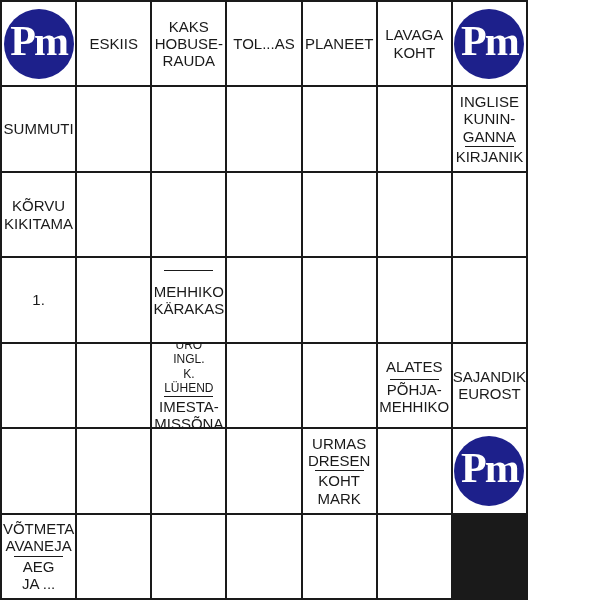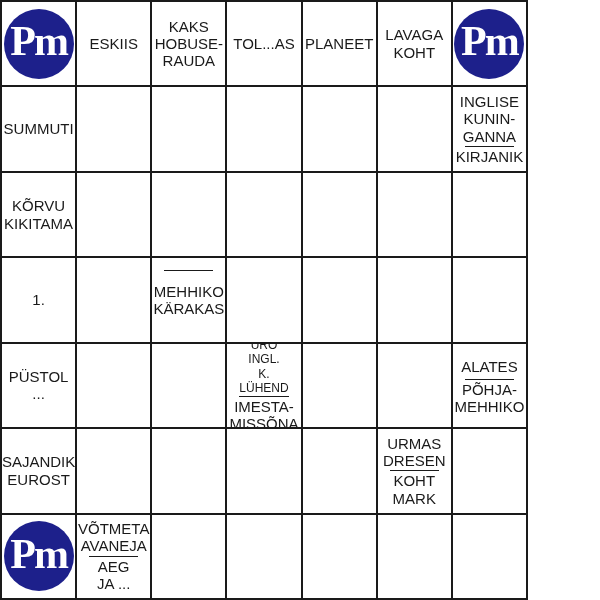--- a/index.html
+++ b/index.html
@@ -115,21 +115,20 @@
   <div class="cell"></div>
   <div class="cell split">
     <div class="sub bottom">MEHHIKO
 KÄRAKAS</div>
   </div>
   <div class="cell"></div>
   <div class="cell"></div>
   <div class="cell"></div>
   <div class="cell"></div>
 
-  <div class="cell">PÜSTOL ...</div>
   <div class="cell"></div>
   <div class="cell"></div>
   <div class="cell split">
     <div class="sub small" style="flex:0 0 43%">ÜRO INGL.
 K. LÜHEND</div>
     <div class="sub bottom">IMESTA-
 MISSÕNA</div>
   </div>
   <div class="cell"></div>
   <div class="cell"></div>

